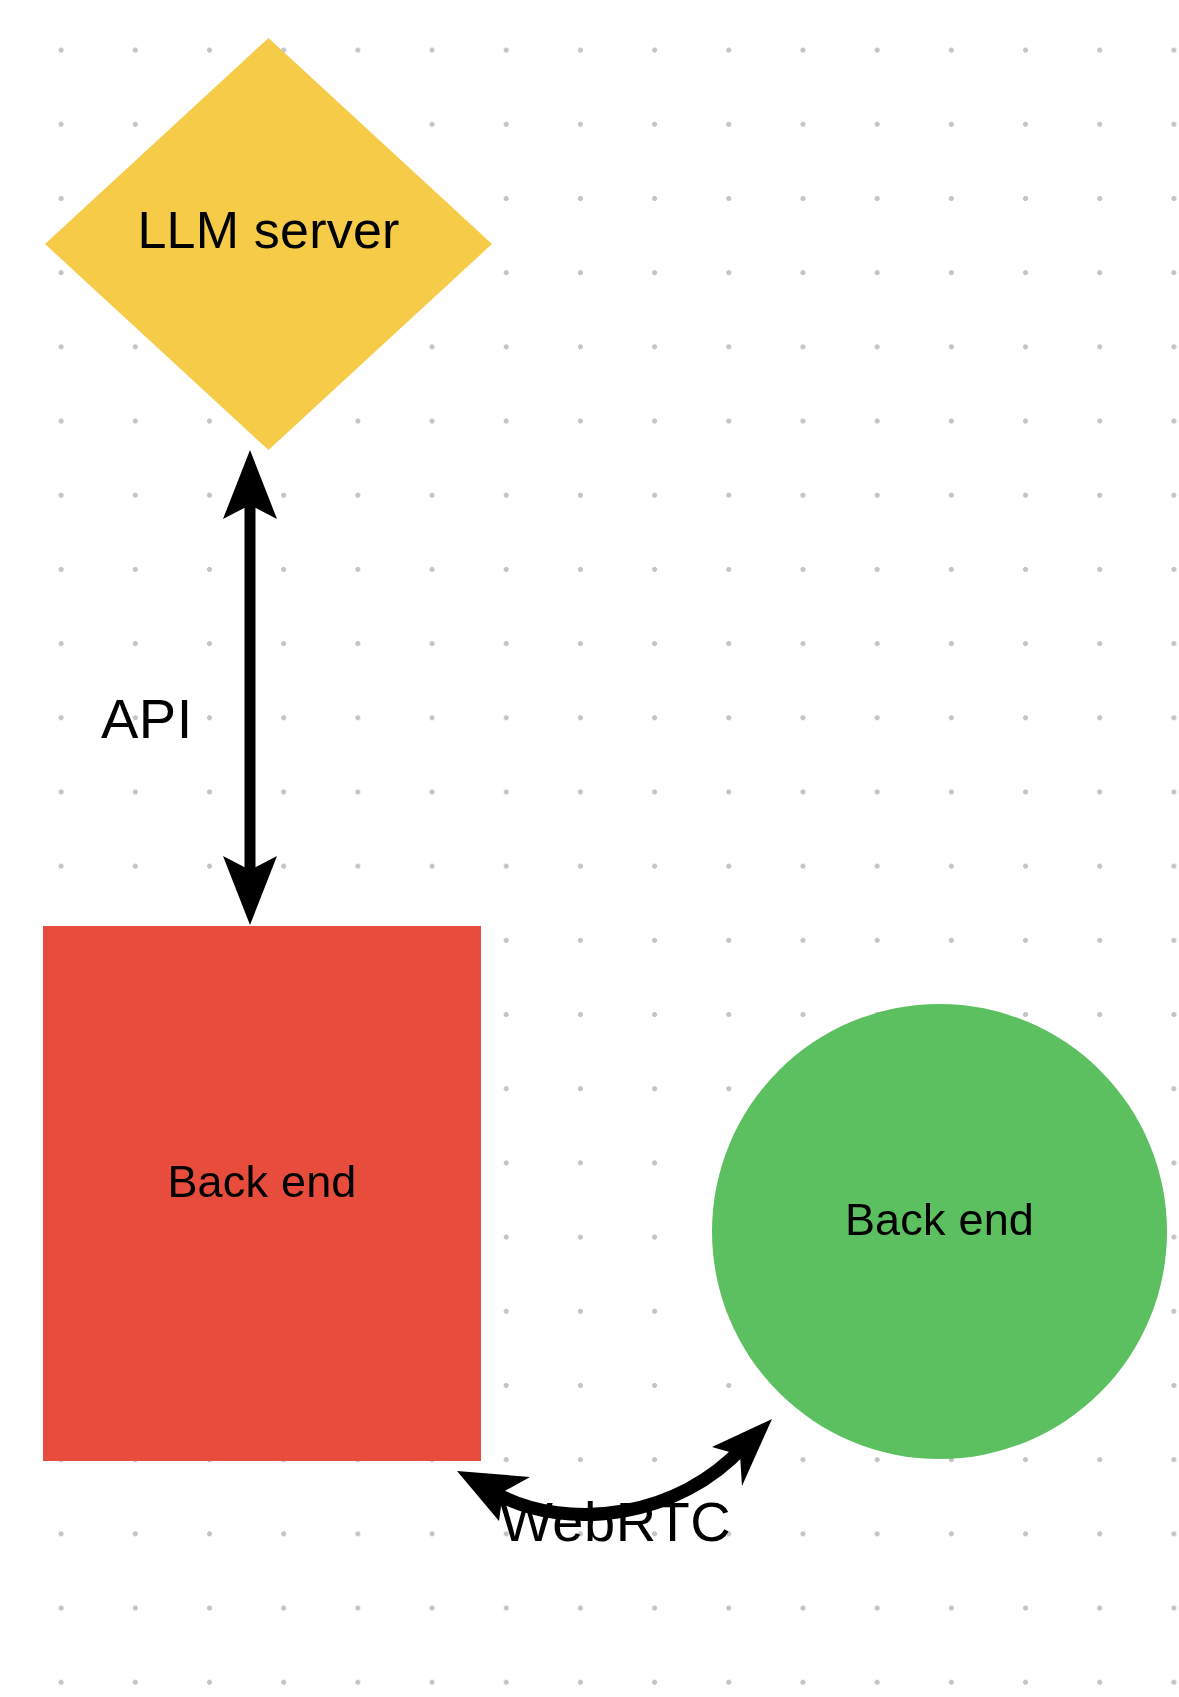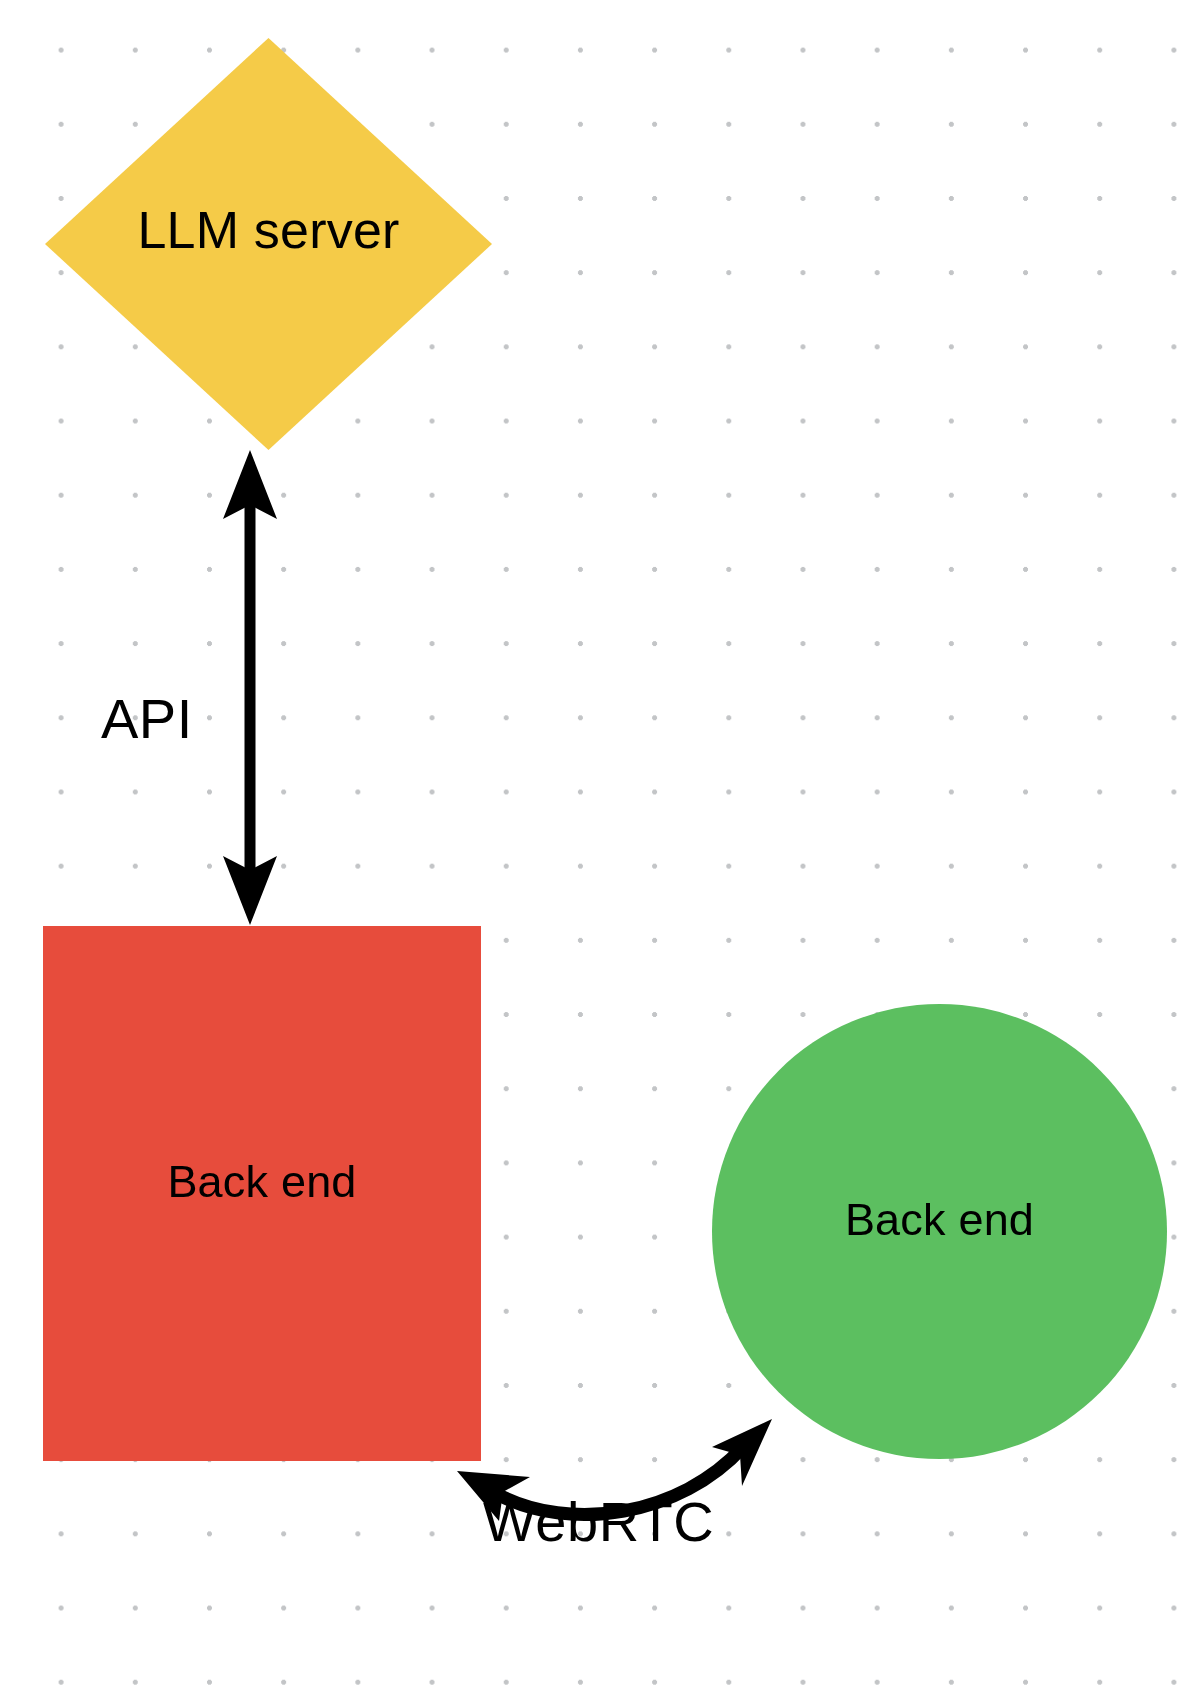--- a/index.html
+++ b/index.html
@@ -108,21 +108,21 @@
     white-space: nowrap;
     pointer-events: none;
   }
   #api-label {
     left: 101px;
     top: 686px;
     font-size: 56px;
     letter-spacing: 0.5px;
   }
   #webrtc-label {
-    left: 483px;
+    left: 500px;
     top: 1489px;
     font-size: 56px;
     letter-spacing: 0.5px;
   }
 </style>
 </head>
 <body>
 
 <div id="canvas">
 

